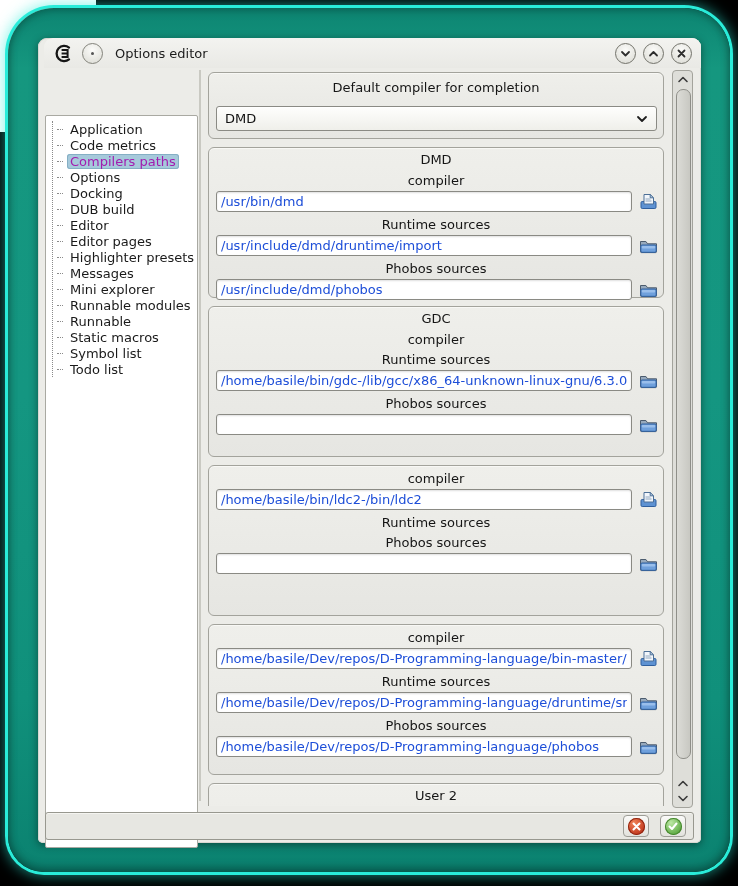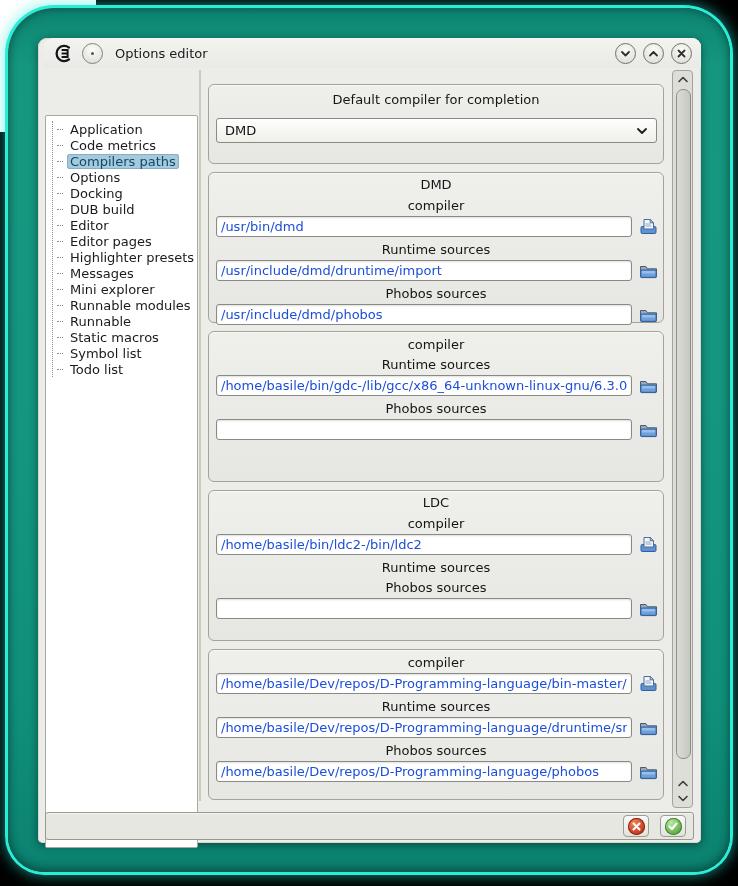--- a/index.html
+++ b/index.html
@@ -36,30 +36,30 @@
     display:flex;align-items:center;justify-content:center;padding:0;cursor:default;}
 
   
   .sidebar{position:absolute;left:7px;top:32px;width:151px;height:731px;background:#fff;
     border:1px solid #A9A9A2;border-radius:2px;overflow:hidden;margin-top:45px;}
   ul.tree{list-style:none;margin:5px 0 0 0;padding:0 0 0 4px;}
   ul.tree{border-left:1px dotted #8a8a8a;margin-left:6px;}
   .tree-item{display:flex;align-items:center;height:16px;font-size:13px;color:#1a1a1a;white-space:nowrap;}
   .tree-item::before{content:"";display:inline-block;width:6px;border-top:1px dotted #8a8a8a;margin-right:4px;flex:none;}
   .tree-label{padding:0 3px;border-radius:3px;line-height:15px;}
-  .tree-label.selected{background:#A6C9DB;box-shadow:inset 0 0 0 1px #85AFC4;color:#0c4a6e;}
+  .tree-label.selected{background:#A6C9DB;box-shadow:inset 0 0 0 1px #85AFC4;color:#a21caf;}
 
   .splitter{position:absolute;left:161px;top:32px;width:2px;height:731px;background:#C9C9C2;}
 
   
   .panel{position:absolute;left:168px;top:32px;width:462px;height:736px;overflow:hidden;}
   .group-box{width:456px;margin:0 0 8px 2px;border:1px solid #A3A39C;border-radius:6px;
     background:linear-gradient(180deg,#EFEFEB,#E6E6E2);box-shadow:inset 0 1px 0 #f8f8f5;
     box-sizing:border-box;}
-  .group-box.first{margin-top:14px;height:80px;}
+  .group-box.first{margin-top:2px;height:67px;}
   .group-box.compiler-group{height:151px;}
   .group-title{text-align:center;font-size:13px;color:#151515;padding-top:4px;height:16px;}
   .group-box.first .group-title{padding-top:7px;}
   .field-label{text-align:center;font-size:13px;color:#151515;margin-top:5px;height:15px;}
   .input-row{display:flex;align-items:center;margin:3px 4px 0 7px;height:21px;gap:5px;}
   .path-input{flex:1;height:19px;border:1px solid #8A8A84;border-radius:3px;background:#fff;
     font-family:"DejaVu Sans","Liberation Sans",sans-serif;font-size:13px;color:#1d4ed8;
     padding:0 4px;box-shadow:inset 0 1px 2px rgba(0,0,0,.13);min-width:0;}
   .icon-btn{flex:none;width:22px;height:20px;border:none;background:transparent;padding:0;
     display:flex;align-items:center;justify-content:center;cursor:default;}
@@ -232,20 +232,21 @@
                 <button class="icon-btn">
                   <svg width="19" height="16" viewBox="0 0 19 16">
     <path d="M1.5 3.5 h5.4 l1.7 2.3 H17.5 V13.6 a1 1 0 0 1 -1 1 H2.5 a1 1 0 0 1 -1 -1 Z" fill="#97A9BC" stroke="#4C5C6E" stroke-width="1"></path>
     <rect x="1.8" y="7" width="15.4" height="7.3" rx="1.2" fill="#6FA0DC" stroke="#2F5F9E" stroke-width="1"></rect>
     <rect x="2.8" y="8" width="13.4" height="2.6" rx="1" fill="#9DC1EC" opacity="0.9"></rect>
   </svg>
                 </button>
               </div>
             </div>
             <div class="group-box compiler-group">
+              <div class="group-title">GDC</div>
               <div class="field-label">compiler</div>
               <div class="field-label">Runtime sources</div>
               <div class="input-row">
                 <input type="text" class="path-input" value="/home/basile/bin/gdc-/lib/gcc/x86_64-unknown-linux-gnu/6.3.0/includ" style="">
                 <button class="icon-btn">
                   <svg width="19" height="16" viewBox="0 0 19 16">
     <path d="M1.5 3.5 h5.4 l1.7 2.3 H17.5 V13.6 a1 1 0 0 1 -1 1 H2.5 a1 1 0 0 1 -1 -1 Z" fill="#97A9BC" stroke="#4C5C6E" stroke-width="1"></path>
     <rect x="1.8" y="7" width="15.4" height="7.3" rx="1.2" fill="#6FA0DC" stroke="#2F5F9E" stroke-width="1"></rect>
     <rect x="2.8" y="8" width="13.4" height="2.6" rx="1" fill="#9DC1EC" opacity="0.9"></rect>
   </svg>
@@ -257,21 +258,20 @@
                 <button class="icon-btn">
                   <svg width="19" height="16" viewBox="0 0 19 16">
     <path d="M1.5 3.5 h5.4 l1.7 2.3 H17.5 V13.6 a1 1 0 0 1 -1 1 H2.5 a1 1 0 0 1 -1 -1 Z" fill="#97A9BC" stroke="#4C5C6E" stroke-width="1"></path>
     <rect x="1.8" y="7" width="15.4" height="7.3" rx="1.2" fill="#6FA0DC" stroke="#2F5F9E" stroke-width="1"></rect>
     <rect x="2.8" y="8" width="13.4" height="2.6" rx="1" fill="#9DC1EC" opacity="0.9"></rect>
   </svg>
                 </button>
               </div>
             </div>
             <div class="group-box compiler-group">
-              <div class="group-title">LDC</div>
               <div class="field-label">compiler</div>
               <div class="input-row">
                 <input type="text" class="path-input" value="/home/basile/bin/ldc2-/bin/ldc2" style="">
                 <button class="icon-btn">
                   <svg width="19" height="17" viewBox="0 0 19 17">
     <rect x="2" y="8.5" width="15" height="7" rx="1.2" fill="#5E92D2" stroke="#2F5F9E" stroke-width="1"></rect>
     <path d="M5 1.5 h6.2 l3.3 3.3 V11 H5 Z" fill="#F2F6FB" stroke="#4C6F96" stroke-width="1"></path>
     <path d="M11.2 1.5 l3.3 3.3 h-3.3 Z" fill="#C6D8EC" stroke="#4C6F96" stroke-width="1"></path>
     <rect x="6.5" y="5.5" width="5" height="1" fill="#8FA6BE"></rect>
     <rect x="6.5" y="7.5" width="6" height="1" fill="#8FA6BE"></rect>

